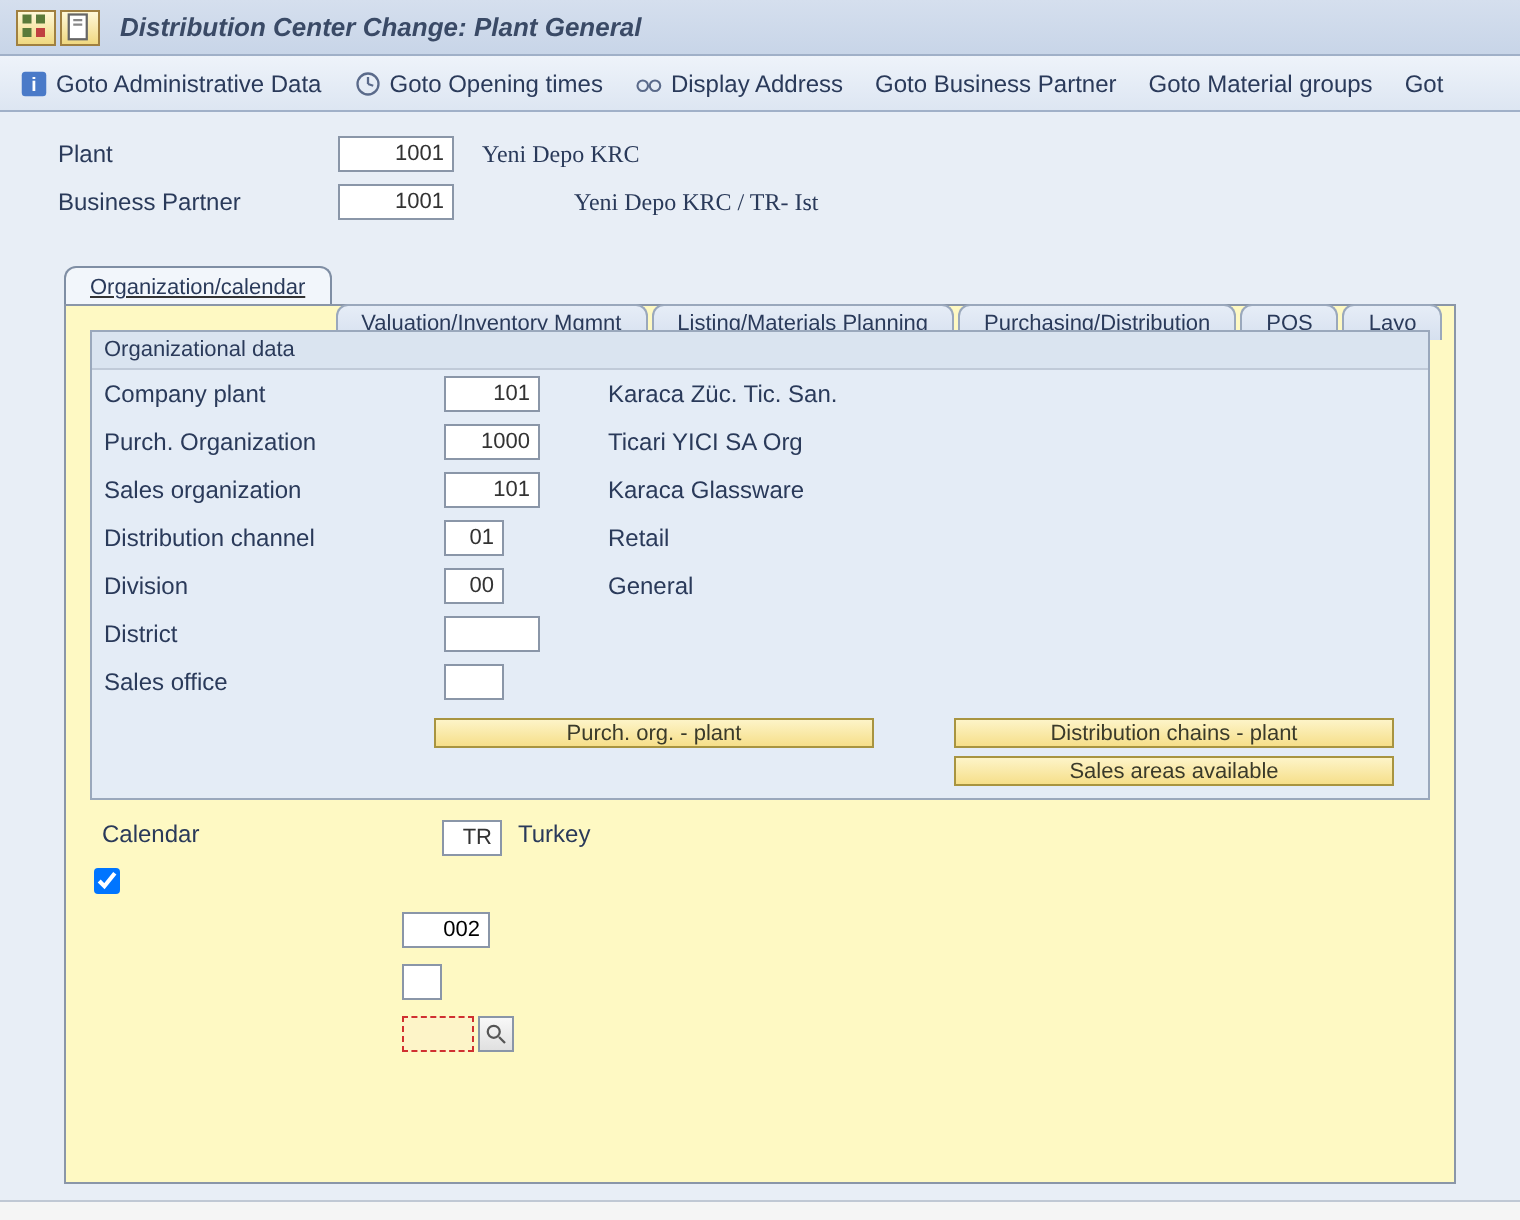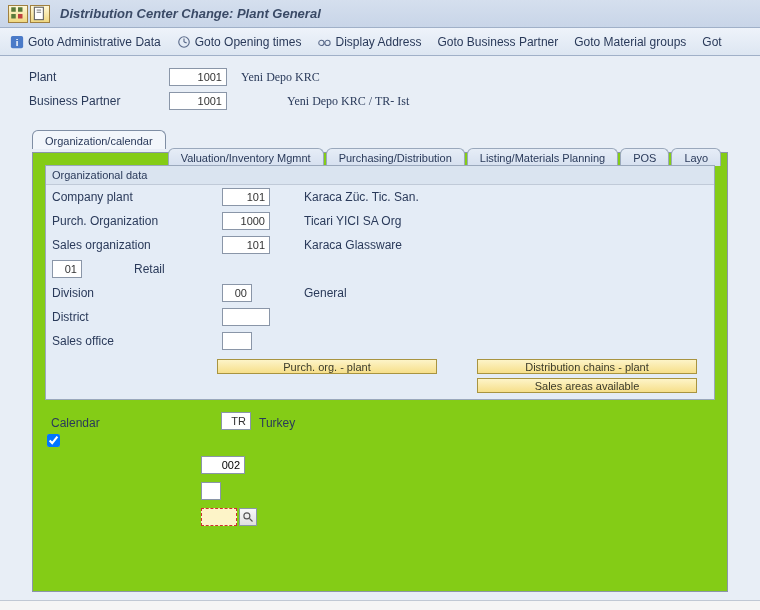--- a/index.html
+++ b/index.html
@@ -55,24 +55,25 @@
     border: 1px solid #8a96a8;
     background: #fff;
     font-size: 11px;
     padding: 0 4px;
     text-align: right;
     color: #333;
   }
   .header-desc { margin-left: 14px; color: #2a3a5a; font-family: Liberation Serif, serif; }
   .tab-strip {
     display: flex;
-    align-items: flex-start;
+    align-items: flex-end;
     padding: 0 16px;
     margin-top: 20px;
     height: 22px;
+    text-decoration: underline;
   }
   .tab {
     padding: 3px 12px 2px;
     border: 1px solid #9aa8bc;
     border-bottom: none;
     background: linear-gradient(to bottom, #e6edf7, #d6e0ef);
     margin-right: 2px;
     border-radius: 6px 6px 0 0;
     font-size: 11px;
     color: #2a3a5a;
@@ -83,21 +84,21 @@
   }
   .tab.active {
     background: #f2f6fb;
     border-color: #7f8ea4;
     top: 0;
     padding-top: 4px;
   }
   .tab-content {
     margin: 0 16px;
     border: 1px solid #8a96a8;
-    background: #84cc16;
+    background: #fef9c3;
     padding: 12px;
     height: 440px;
   }
   .group-box {
     border: 1px solid #9aa8bc;
     background: #e4ecf6;
     margin-bottom: 8px;
     position: relative;
   }
   .group-title {
@@ -131,21 +132,21 @@
     width: 220px; height: 15px;
     border: 1px solid #a89440;
     background: linear-gradient(to bottom, #fdf4c8, #f6df8a);
     font-size: 11px;
     color: #3a3a2a;
     cursor: pointer;
     text-align: center;
     display: flex; align-items: center; justify-content: center;
   }
   .calendar-row {
-    display: flex; align-items: flex-end;
+    display: flex; align-items: flex-start;
     padding: 2px 6px;
     margin-top: 4px;
     height: 24px;
   }
   .checkbox-row { padding: 2px 0px; }
   .small-inputs { padding-left: 156px; }
   .small-input-row { display: flex; align-items: center; height: 26px; gap: 2px; }
   .small-input {
     width: 44px; height: 18px;
     border: 1px solid #8a96a8;
@@ -236,22 +237,22 @@
   </div>
   <div class="header-row">
     <div class="header-label">Business Partner</div>
     <input class="header-input" value="1001" style="">
     <div class="header-desc" style="margin-left:60px">Yeni Depo KRC / TR- Ist</div>
   </div>
 
   <div class="tab-strip">
     <div class="tab active">Organization/calendar</div>
     <div class="tab">Valuation/Inventory Mgmnt</div>
+    <div class="tab">Listing/Materials Planning</div>
     <div class="tab">Purchasing/Distribution</div>
-    <div class="tab">Listing/Materials Planning</div>
     <div class="tab">POS</div>
     <div class="tab">Layo</div>
   </div>
 
   <div class="tab-content">
     <div class="group-box">
       <div class="group-title">Organizational data</div>
 
       <div class="form-row">
         <div class="form-label">Company plant</div>
@@ -262,20 +263,21 @@
         <div class="form-label">Purch. Organization</div>
         <input class="form-input" value="1000" style="">
         <div class="form-desc">Ticari YICI SA Org</div>
       </div>
       <div class="form-row">
         <div class="form-label">Sales organization</div>
         <input class="form-input" value="101" style="">
         <div class="form-desc">Karaca Glassware</div>
       </div>
       <div class="form-row">
+        <div class="form-label">Distribution channel</div>
         <input class="form-input narrow" value="01" style="">
         <div class="form-desc" style="margin-left:52px">Retail</div>
       </div>
       <div class="form-row">
         <div class="form-label">Division</div>
         <input class="form-input narrow" value="00" style="">
         <div class="form-desc" style="margin-left:52px">General</div>
       </div>
       <div class="form-row">
         <div class="form-label">District</div>

